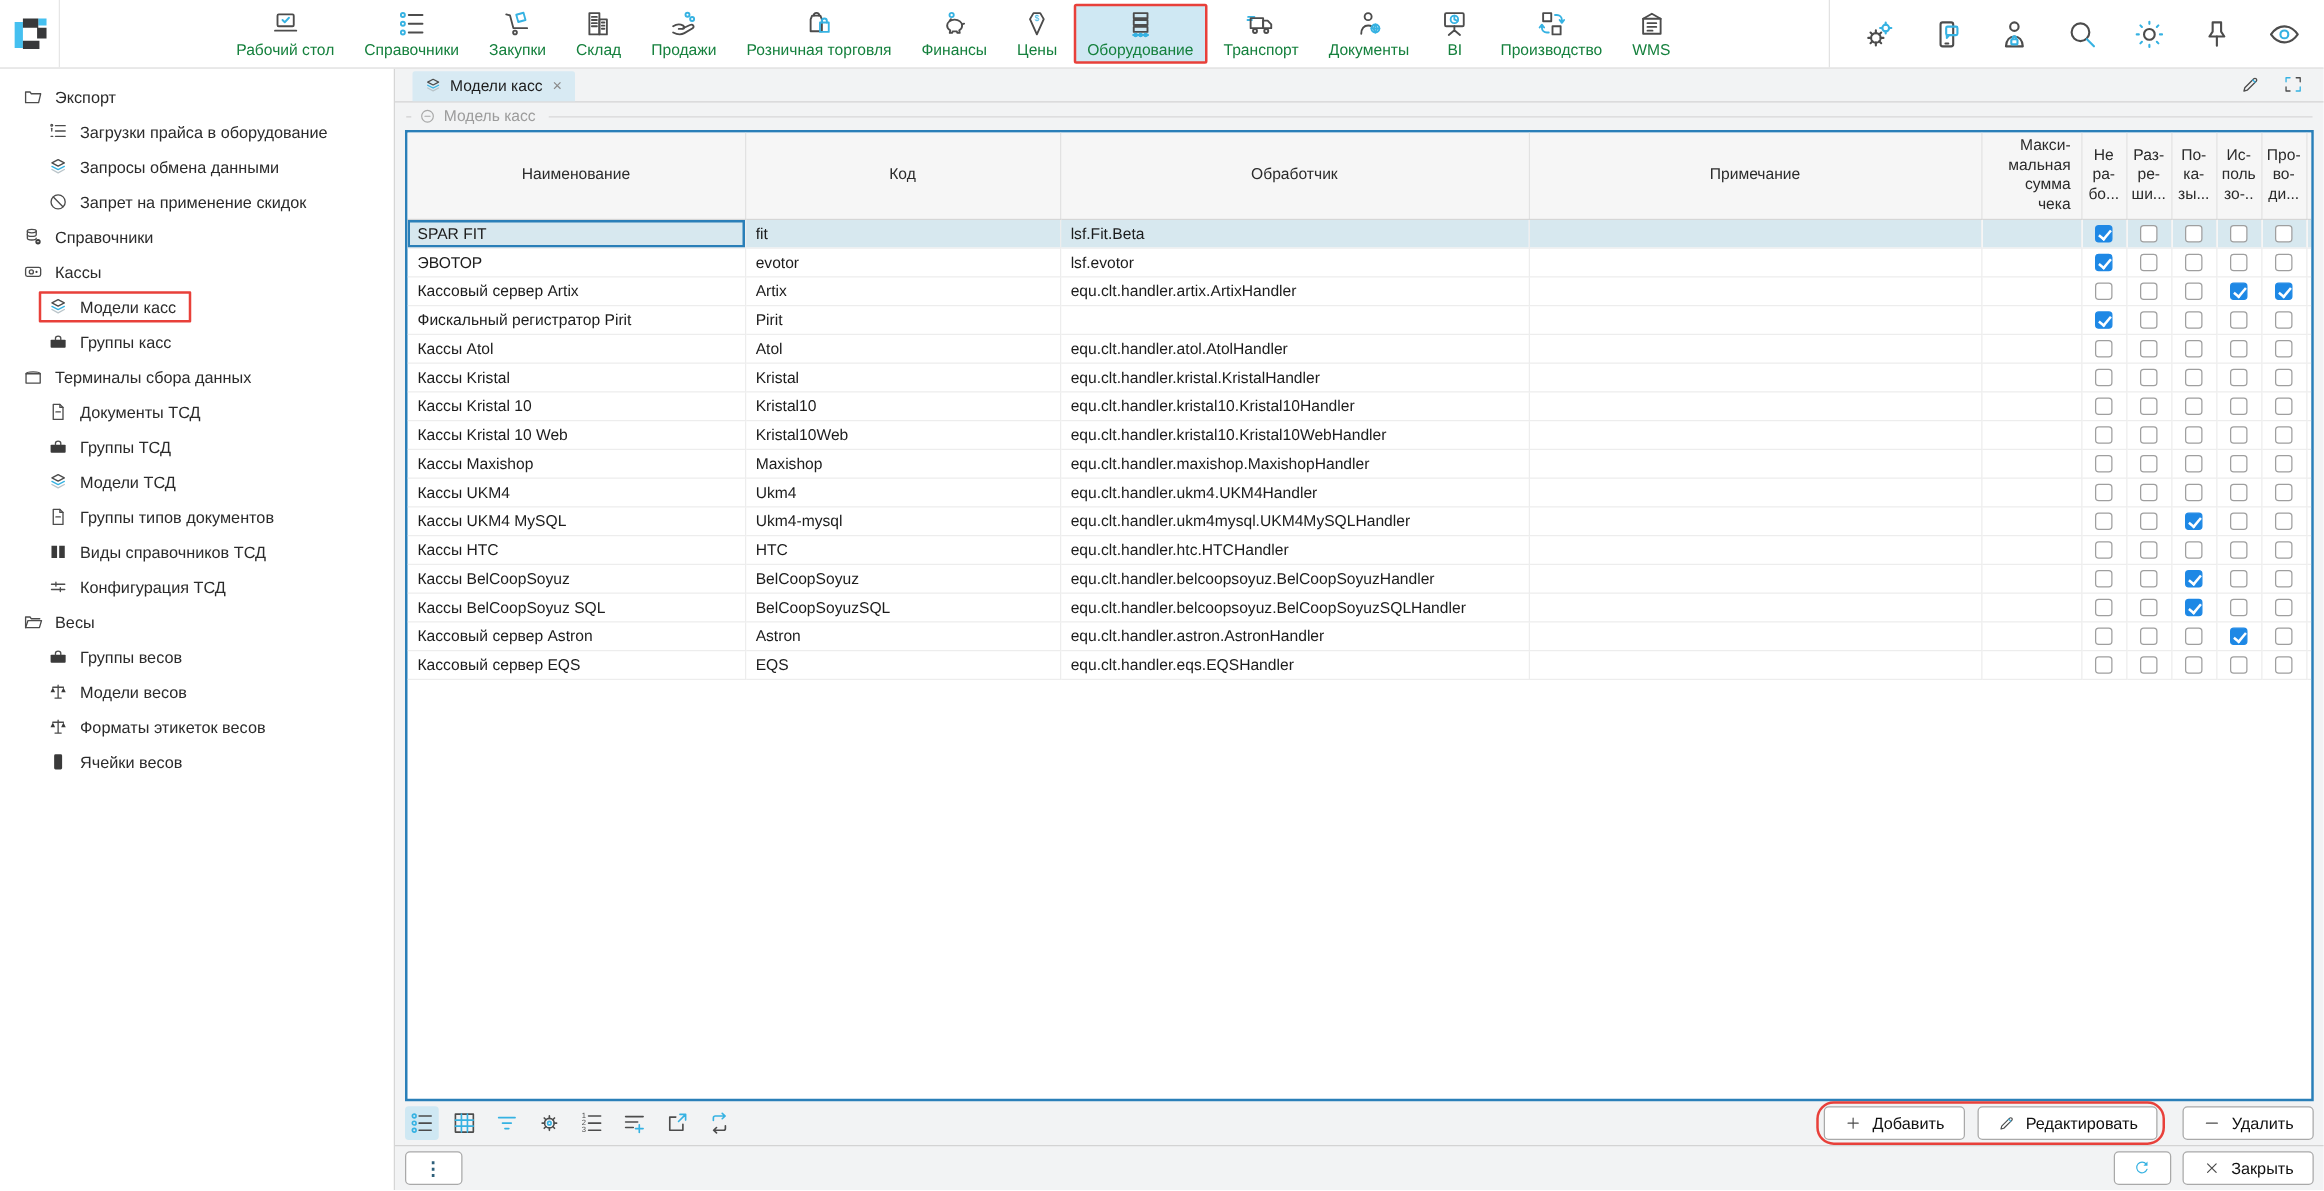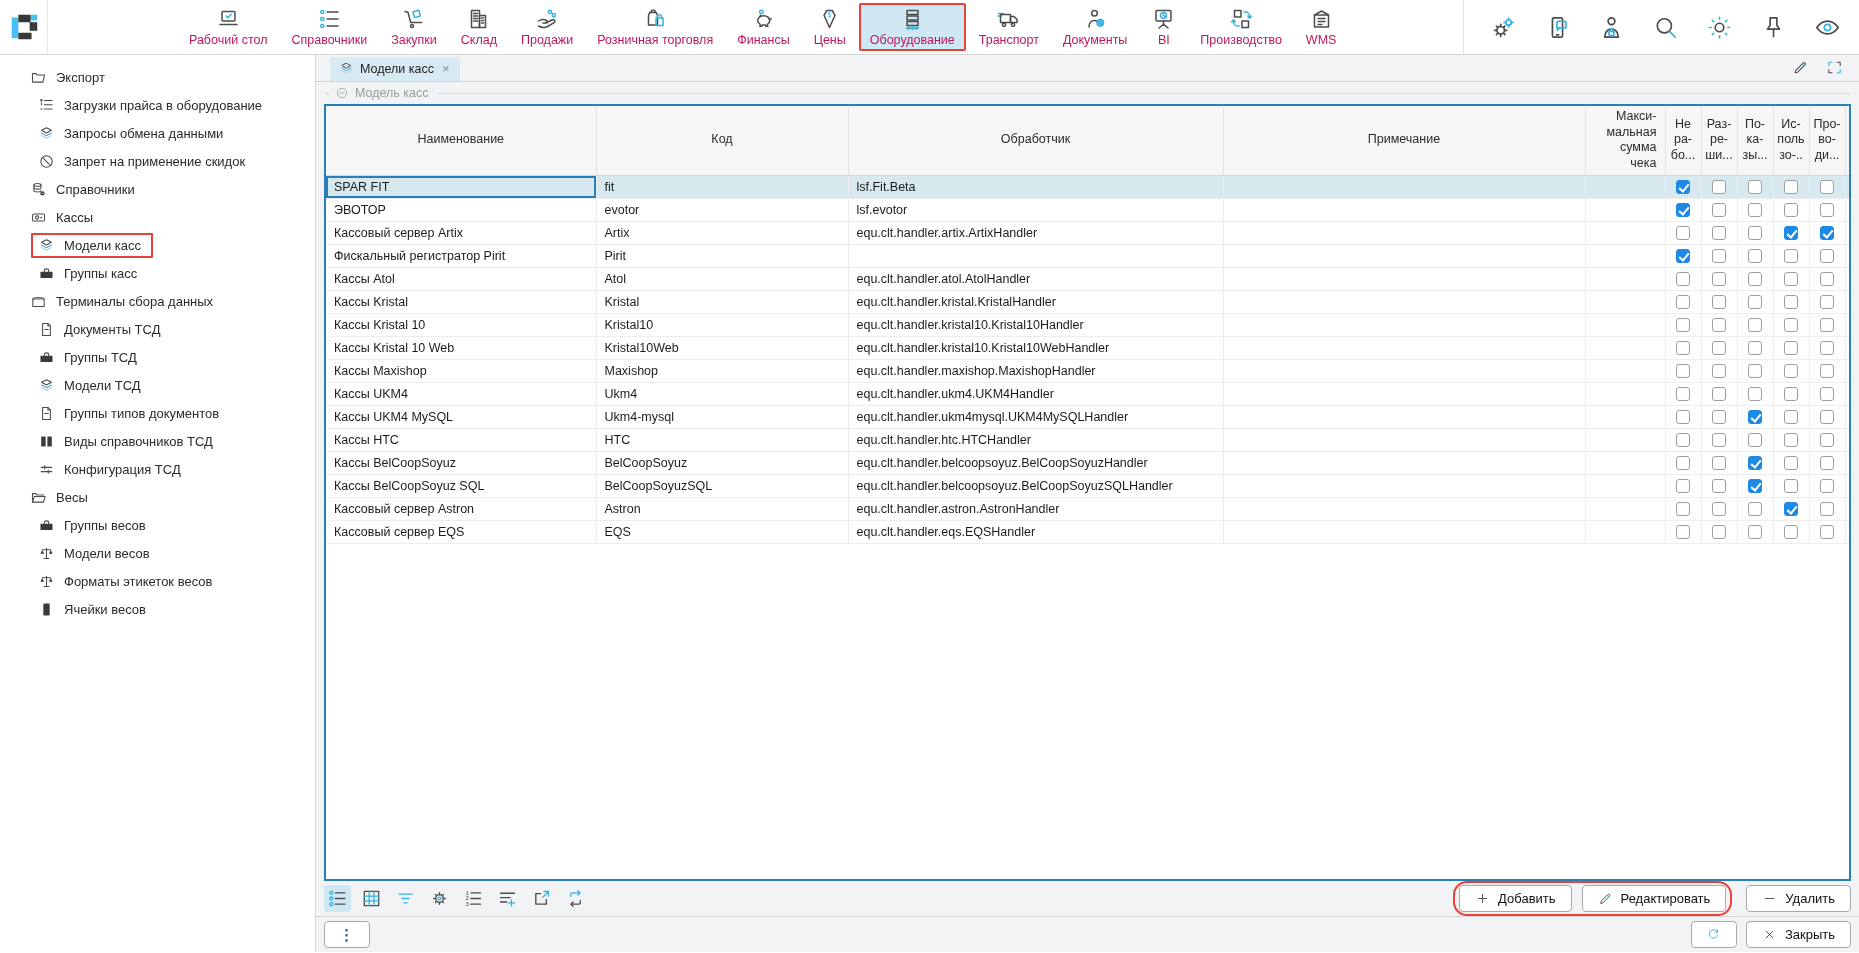--- a/index.html
+++ b/index.html
@@ -16,31 +16,31 @@
   .ic .td{font-size:7px;fill:#4c4c4c;font-family:"Liberation Sans",sans-serif}
   .ic .at{fill:#36b2e2;font-size:7px;font-family:"Liberation Sans",sans-serif}
 
   
   .topbar{height:55px;display:flex;align-items:stretch;border-bottom:1px solid #d6d6d6;background:#fff}
   .logo{width:48px;display:flex;align-items:center;justify-content:center;border-right:1px solid #e6e6e6;cursor:pointer}
   .logo .ic{width:34px;height:34px}
   .menu{display:flex;align-items:center;margin-left:130px;gap:2px}
   .menu-item{display:flex;flex-direction:column;align-items:center;justify-content:center;gap:2px;height:48px;padding:2px 9px;border:2px solid transparent;border-radius:2px;cursor:pointer}
   .menu-item .ic{width:25px;height:25px}
-  .menu-label{font-size:12.5px;color:#be185d;white-space:nowrap}
+  .menu-label{font-size:12.5px;color:#15803d;white-space:nowrap}
   .menu-item.active{background:#cfe8f3}
   .menu-item.annotated{border-color:#e8403a}
   .top-actions{margin-left:auto;display:flex;align-items:center;gap:27px;padding:0 18px 0 26px;border-left:1px solid #e2e2e2}
   .top-icon{cursor:pointer}
   .top-icon .ic{width:27px;height:27px}
 
   
   .main{display:flex;height:897px}
   .sidebar{width:316px;border-right:1px solid #d6d6d6;background:#fff;padding-top:8px;flex:none}
-  .side-item{display:flex;align-items:center;height:28px;padding-left:23px;cursor:pointer}
+  .side-item{display:flex;align-items:center;height:28px;padding-left:11px;cursor:pointer}
   .side-item.lvl1{padding-left:31px}
   .side-inner{display:flex;align-items:center;gap:9px;padding:2px 10px 2px 5px;border:2px solid transparent;border-radius:1px}
   .side-inner.annotated{border-color:#e8403a}
   .side-inner .ic{width:17px;height:17px;flex:none}
   .side-label{font-size:13px;color:#2b2b2b;white-space:nowrap}
 
   .content{flex:1;min-width:0;display:flex;flex-direction:column;background:#f2f3f4}
   .tabbar{height:27px;display:flex;align-items:flex-end;border-bottom:1px solid #d3d3d3;padding-left:14px}
   .tab{display:flex;align-items:center;gap:6px;background:#d8eaf3;padding:4px 10px 5px 9px;font-size:12.5px;border-radius:2px 2px 0 0;cursor:pointer}
   .tab .ic{width:15px;height:15px}

